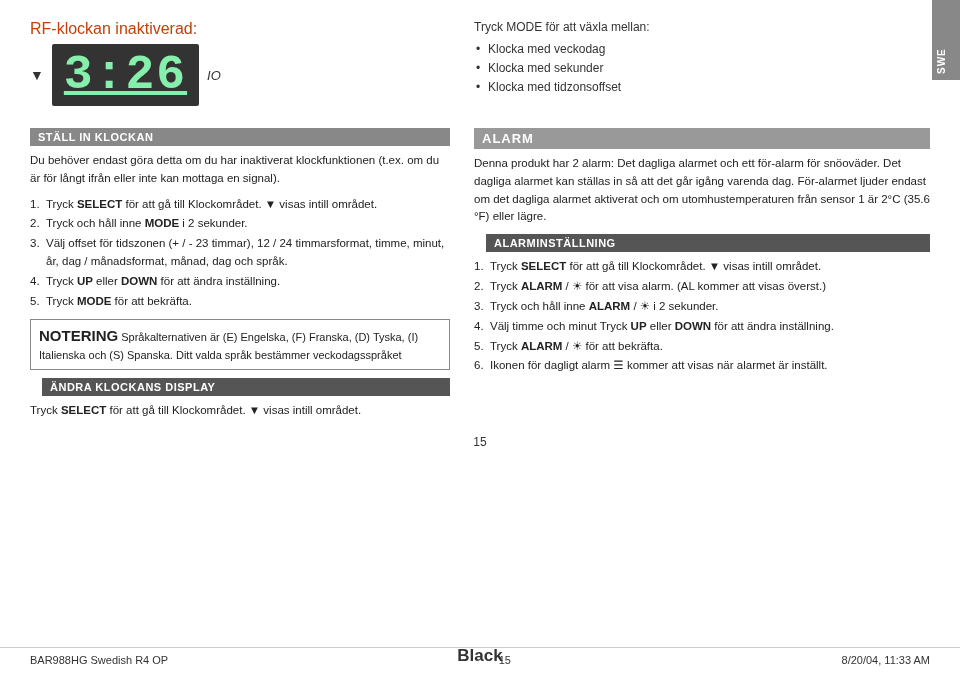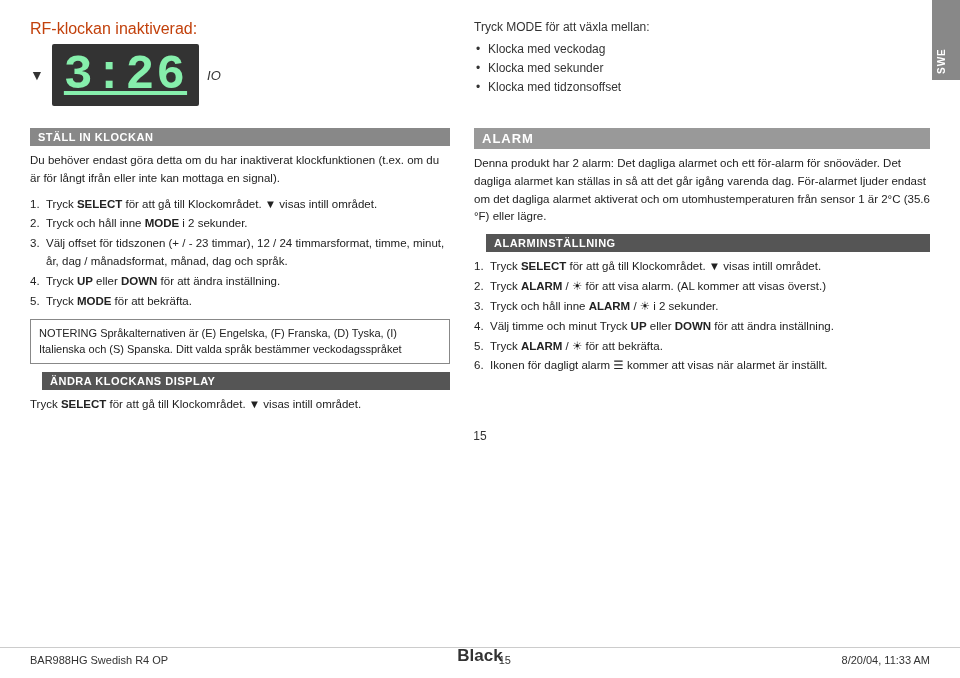--- a/index.html
+++ b/index.html
@@ -194,22 +194,22 @@
     
     .notering-box {
       border: 1px solid #888;
       padding: 5px 8px;
       margin-bottom: 8px;
       font-size: 11px;
       line-height: 1.5;
     }
 
     .notering-label {
-      font-weight: normal;
-      font-size: 11px;
+      font-weight: bold;
+      font-size: 15px;
     }
 
     
     .footer {
       position: absolute;
       bottom: 12px;
       left: 0;
       right: 0;
       display: flex;
       justify-content: space-between;

